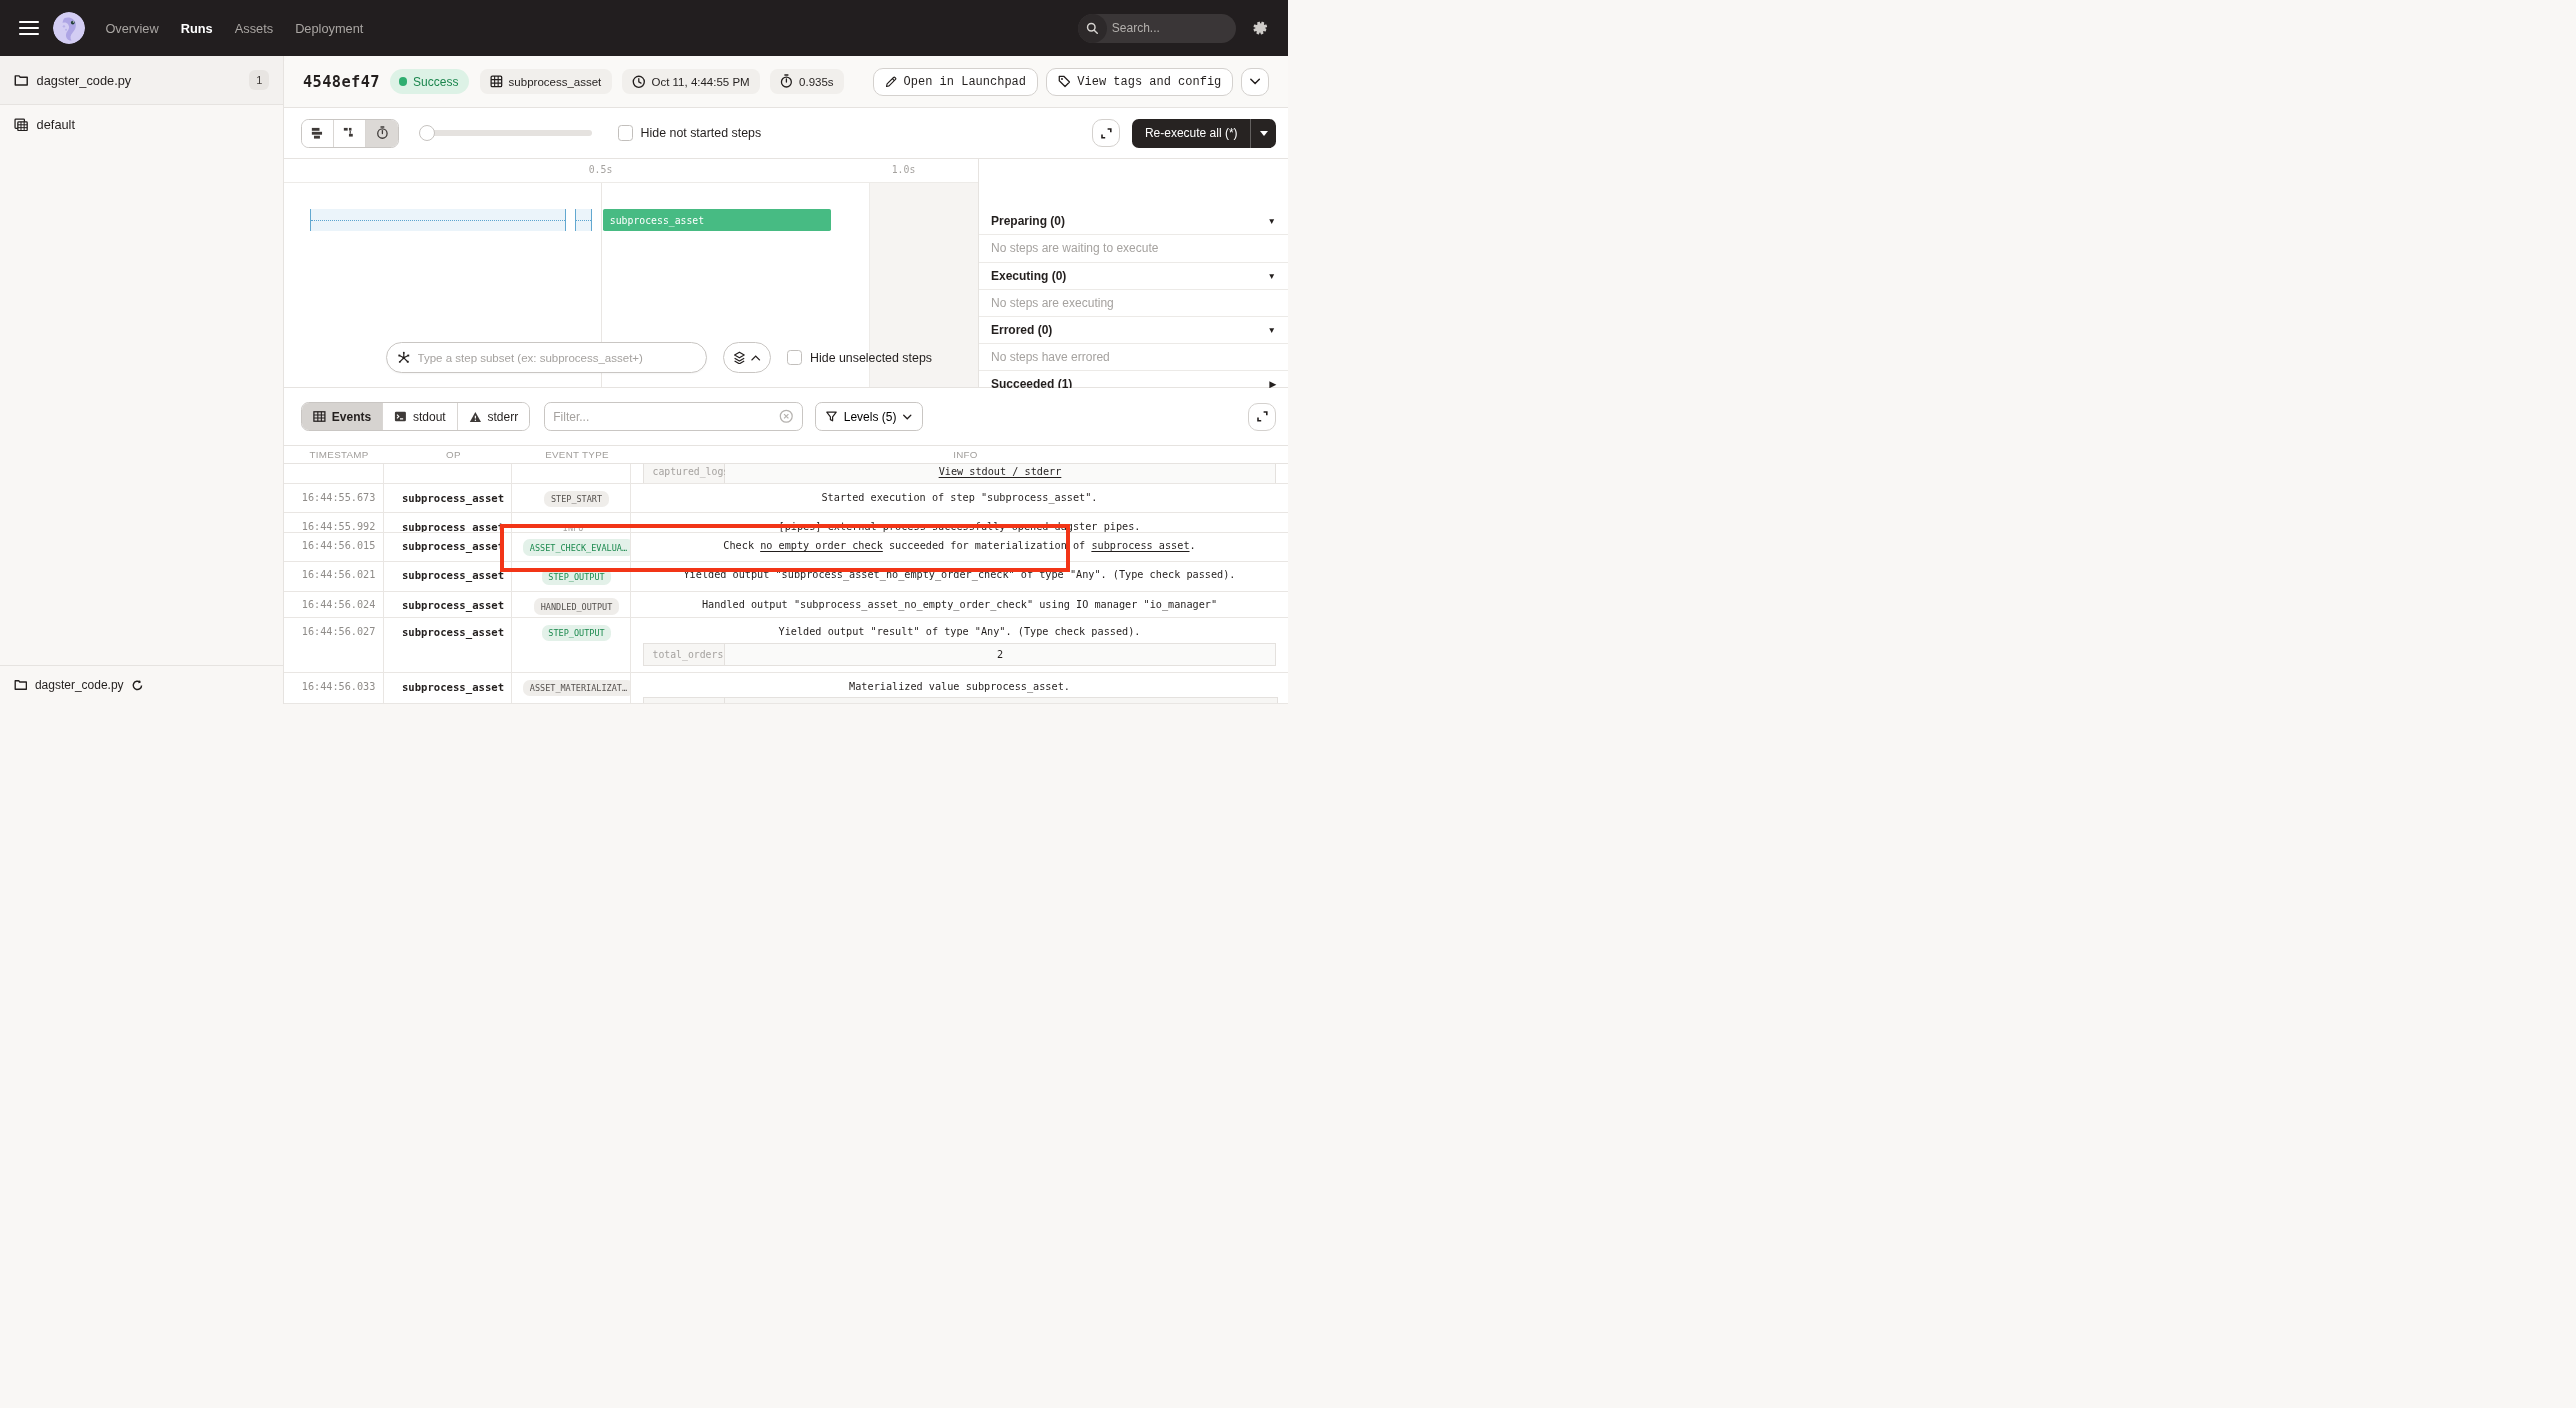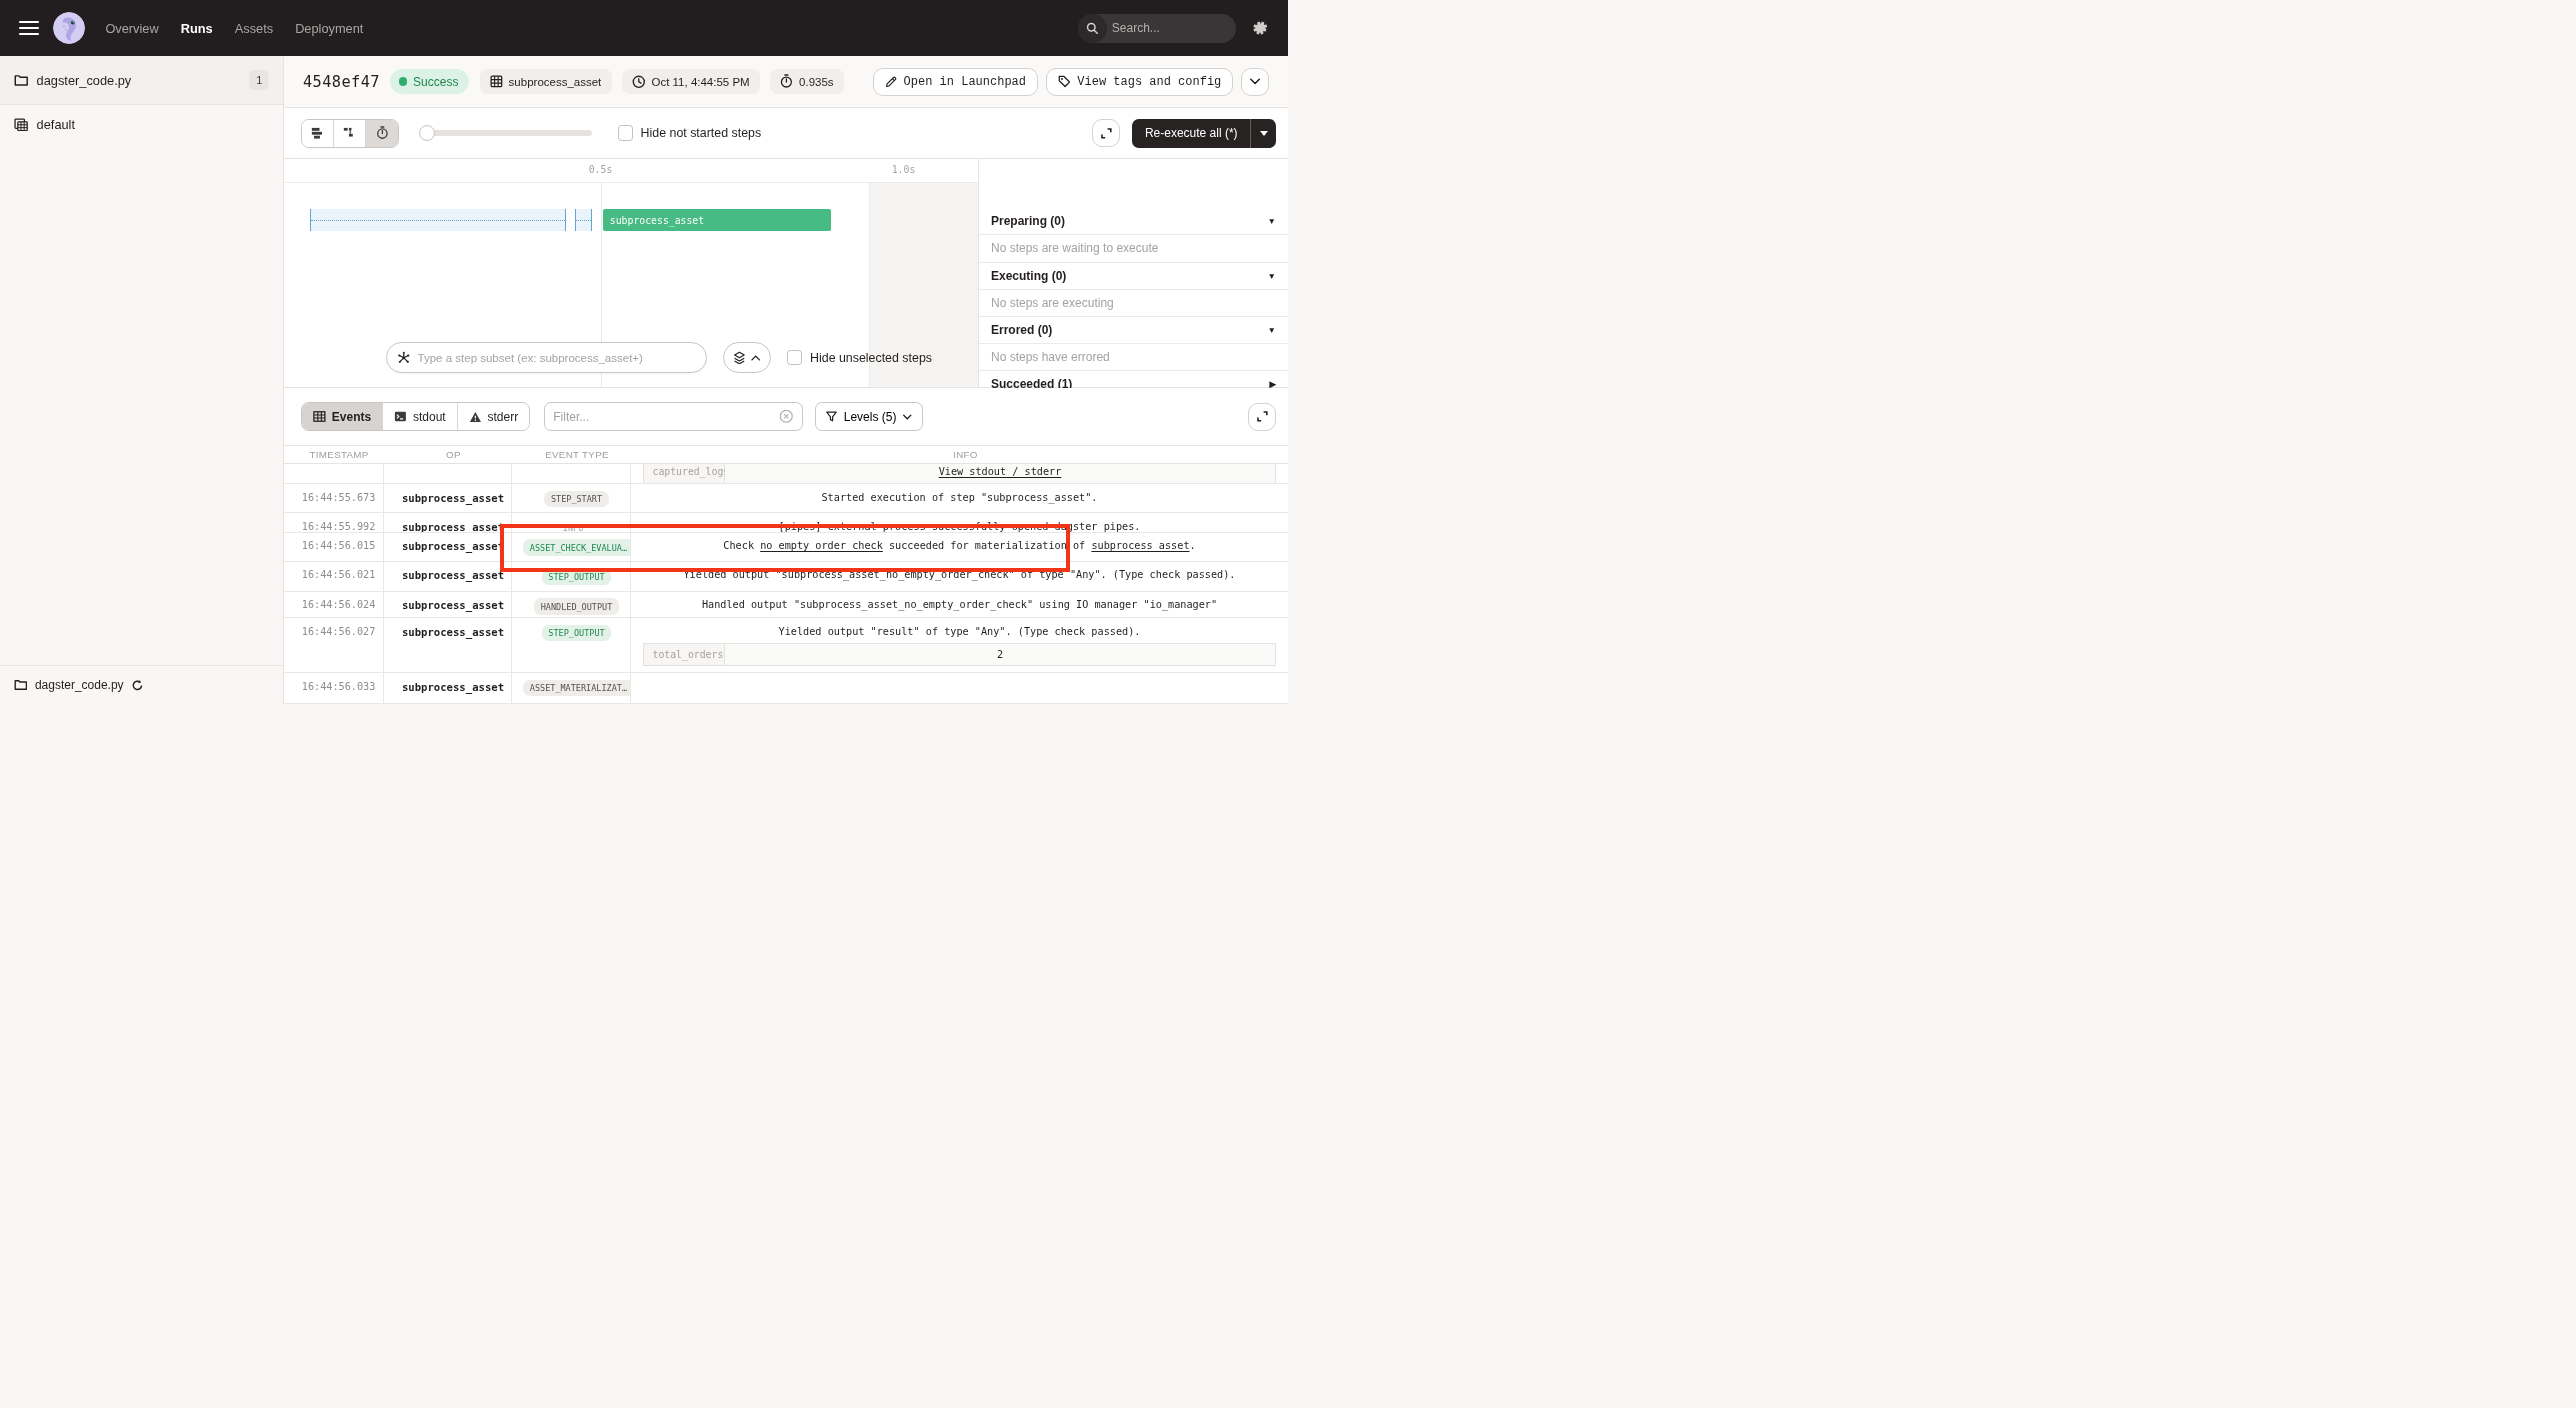--- a/index.html
+++ b/index.html
@@ -26,21 +26,21 @@
   .sidebar { width:284px; flex:none; border-right:0.9px solid #e6e3e0; position:relative; background:#f9f7f5; }
   .side-head { height:49px; background:#f3f1ef; border-bottom:0.9px solid #e6e3e0; display:flex; align-items:center; padding:0 13.6px; gap:8.5px; font-size:12.8px; }
   .side-badge { margin-left:auto; background:#e8e5e2; border-radius:6px; min-width:20.4px; height:19.6px; display:flex; align-items:center; justify-content:center; font-size:11px; color:#3c3836; padding:0 6px; }
   .side-item { height:39px; display:flex; align-items:center; padding:0 13.6px; gap:8.5px; font-size:12.8px; cursor:pointer; }
   .side-footer { position:absolute; bottom:0; left:0; right:0; height:39px; border-top:0.9px solid #e6e3e0; display:flex; align-items:center; padding:0 13.6px; gap:7.7px; font-size:12px; background:#f9f7f5; }
 
   .main { flex:1; background:#fff; border-top-left-radius:8.5px; overflow:hidden; display:flex; flex-direction:column; }
 
   
   .run-header { height:52px; background:#faf9f7; border-bottom:0.9px solid #e6e3e0; display:flex; align-items:center; padding:0 19px; gap:10.2px; }
-  .run-id { font-size:15.3px; font-weight:normal; letter-spacing:0.4px; }
+  .run-id { font-size:15.3px; font-weight:bold; letter-spacing:0.4px; }
   .badge-success { display:flex; align-items:center; gap:6px; background:#ddf2e6; color:#1c864e; border-radius:12.8px; height:25.6px; padding:0 11px 0 8.5px; font-size:12px; }
   .dot-green { width:8.5px; height:8.5px; border-radius:50%; background:#2fae70; }
   .chip { display:flex; align-items:center; gap:6px; background:#f1efec; border-radius:7.7px; height:25.6px; padding:0 10.2px; font-size:11.5px; color:#231f1e; }
   .hdr-actions { margin-left:auto; display:flex; align-items:center; gap:7.7px; }
   .btn { display:flex; align-items:center; gap:6.8px; background:#fff; border:0.9px solid #d4d1ce; border-radius:10px; height:28px; padding:0 11px; font-size:12px; cursor:pointer; color:#231f1e;font-family:Liberation Mono, monospace; }
   .btn.icon-only { width:28px; padding:0; justify-content:center; }
 
   
   .gantt-toolbar { height:51px; background:#fff; border-bottom:0.9px solid #e6e3e0; display:flex; align-items:center; padding:0 12px 0 17px; }
   .seg-group { display:flex; border:0.9px solid #c9c6c3; border-radius:7.7px; overflow:hidden; height:29px; }
@@ -493,20 +493,23 @@
               <div class="cell col-et"><span class="pill green">STEP_OUTPUT</span></div>
               <div class="cell col-info mono"><span>Yielded output "result" of type "Any". (Type check passed).</span><div class="meta-box mono meta-gap">
                   <div class="meta-key">total_orders</div>
                   <div class="meta-val">2</div>
                 </div></div>
             </div>
             <div class="log-row" style="height: 31px;">
               <div class="cell col-ts mono">16:44:56.033</div>
               <div class="cell col-op mono">subprocess_asset</div>
               <div class="cell col-et"><span class="pill gray">ASSET_MATERIALIZAT…</span></div>
+              <div class="cell col-info mono"><span>Materialized value subprocess_asset.</span><div class="meta-stub">
+                  <div class="stub-divider"></div>
+                </div></div>
             </div>
           </div>
       </div>
     </section>
   </main>
 </div>
 
 <div class="red-annotation"></div>
 
 

